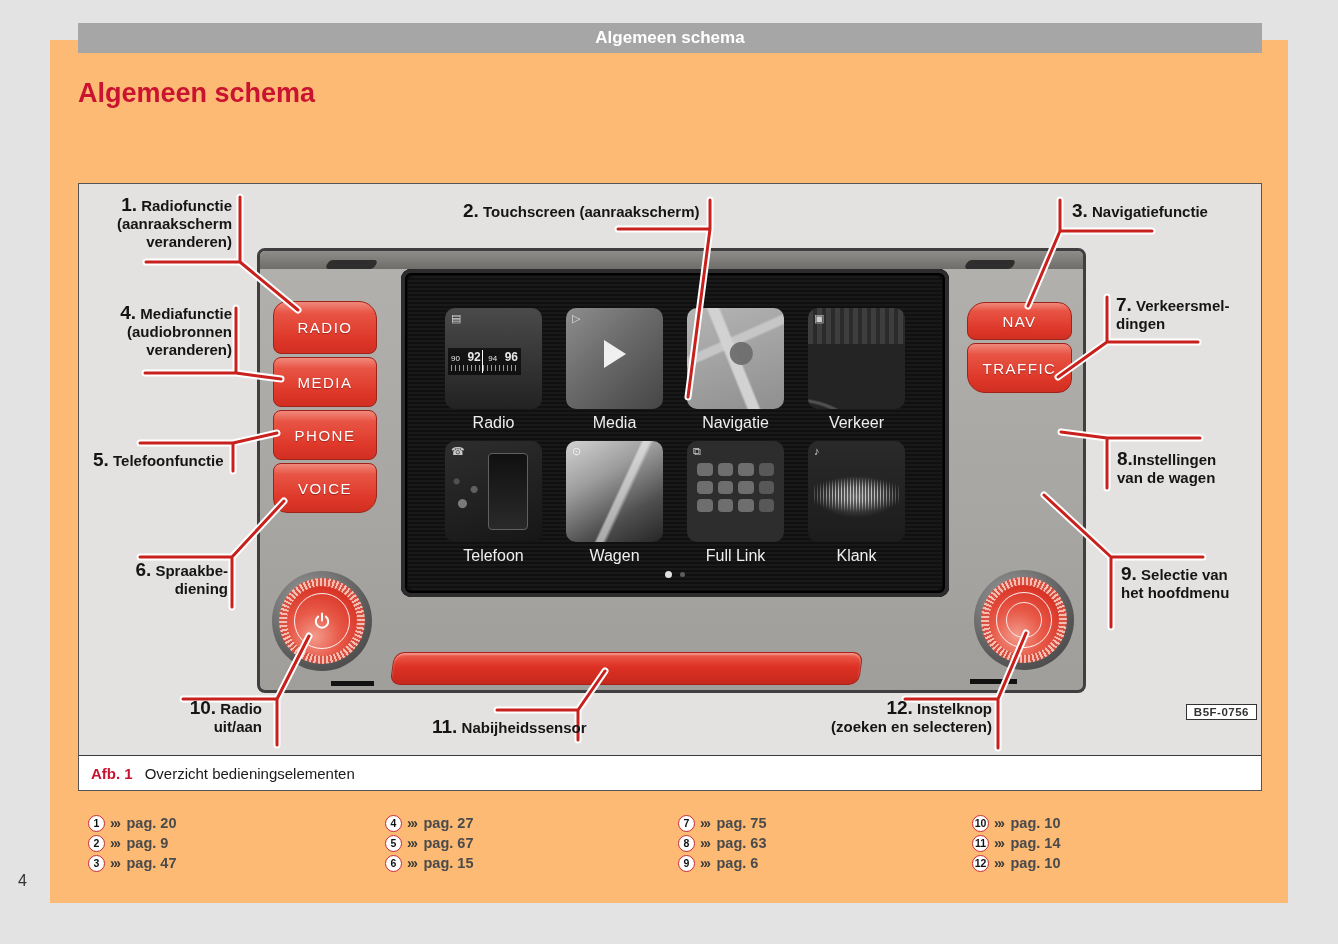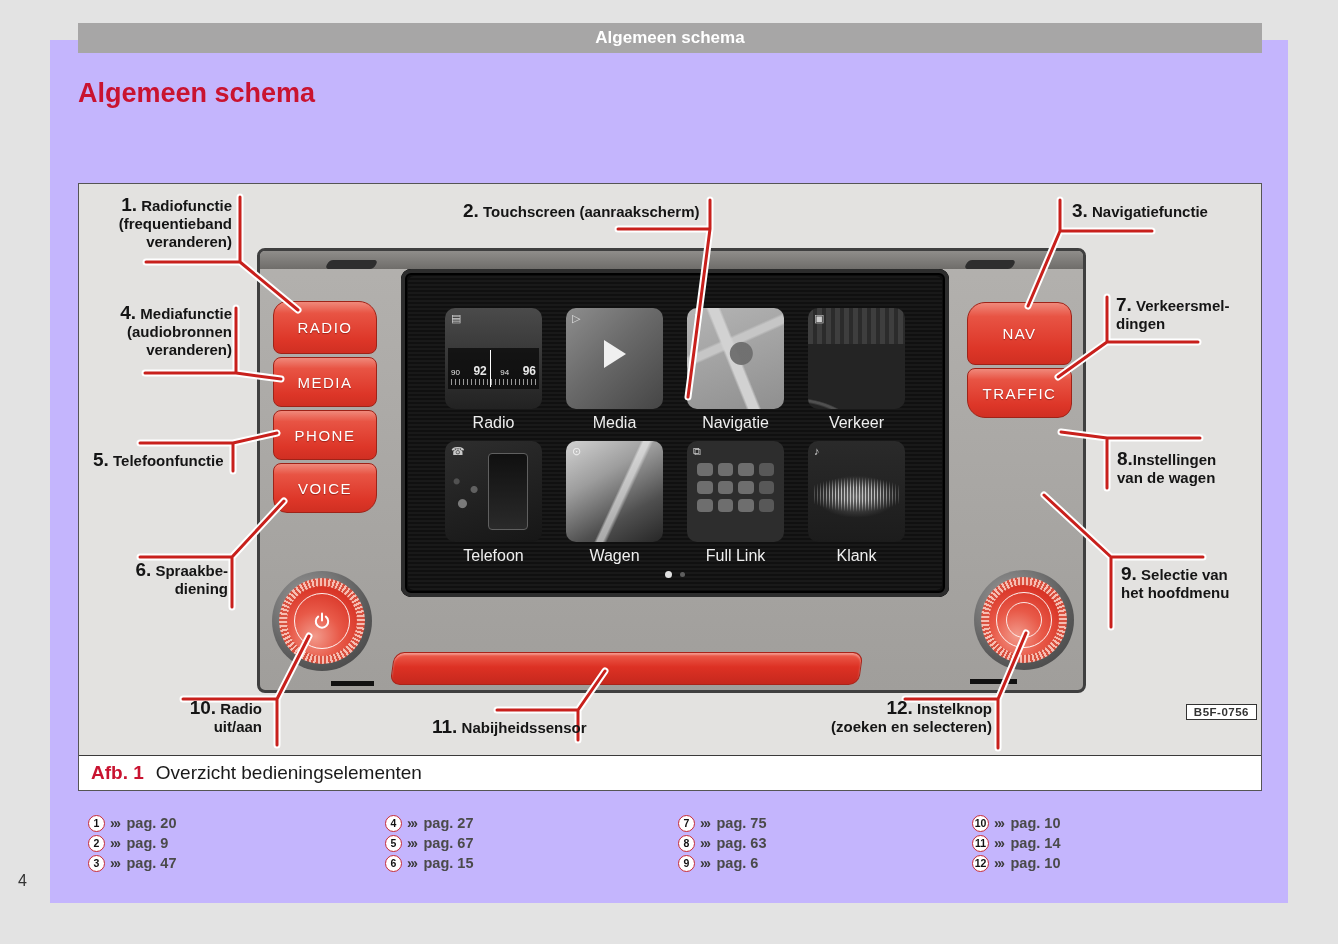--- a/index.html
+++ b/index.html
@@ -1,33 +1,33 @@
 <!DOCTYPE html>
 <html><head>
 <meta charset="utf-8">
 <style>
   html,body{margin:0;padding:0;background:#d9d9d9;}
   .stage{position:relative;width:1338px;height:944px;background:#e3e3e3;overflow:hidden;
          font-family:"Liberation Sans",sans-serif;}
-  .sheet{position:absolute;left:50px;top:40px;width:1238px;height:863px;background:#c4b5fd;}
+  .sheet{position:absolute;left:50px;top:40px;width:1238px;height:863px;background:#fdba74;}
 
   
   .running-header{position:absolute;left:28px;top:-17px;width:1184px;height:30px;background:#a7a6a6;
     color:#fff;font-weight:bold;font-size:17px;display:flex;align-items:center;justify-content:center;}
 
   .doc-title{position:absolute;left:28px;top:38px;font-size:27px;font-weight:bold;color:#c91330;margin:0;}
 
   .section-head{position:absolute;left:26px;top:97px;width:1168px;border-left:3px solid #c91330;
     border-bottom:1px solid #c91330;padding:2px 0 7px 12px;font-size:17.5px;font-weight:bold;color:#141414;}
 
   
   .figure{position:absolute;left:28px;top:143px;width:1184px;height:608px;border:1px solid #555;box-sizing:border-box;}
   .figure-panel{position:absolute;left:0;right:0;top:0;bottom:34px;background:#e3e2e0;}
   .figure-caption{position:absolute;left:0;right:0;bottom:0;height:34px;background:#fff;border-top:1px solid #3a3a3a;
-    display:flex;align-items:center;padding-left:12px;font-size:19px;color:#1a1a1a;}
+    display:flex;align-items:center;padding-left:12px;font-size:15px;color:#1a1a1a;}
   .figure-caption .cap-label{color:#c91330;font-weight:bold;margin-right:12px;}
   .figure-code{position:absolute;right:4px;bottom:36px;background:#fff;border:1px solid #333;
     font-size:11.5px;font-weight:bold;color:#333;padding:1px 7px;letter-spacing:.5px;}
 
   
   .device{position:absolute;left:178px;top:64px;width:829px;height:445px;border:3px solid #3f3f3f;box-sizing:border-box;
     border-radius:8px;background:linear-gradient(180deg,#b3b1ae,#a09e9b);}
   .device-topstrip{position:absolute;left:0;right:0;top:0;height:18px;border-radius:5px 5px 0 0;
     background:linear-gradient(180deg,#8f8d8a,#6f6d6a);}
   .slit{position:absolute;height:9px;background:#2e2e2e;border-radius:4px;transform:skewX(-28deg);}
@@ -40,21 +40,21 @@
   .screen-glass{position:absolute;inset:7px;border-radius:6px;overflow:hidden;
     background:repeating-linear-gradient(180deg,#191919 0 2px,#101010 2px 4px);}
   .tiles{position:absolute;left:0;right:0;top:32px;display:flex;flex-direction:column;gap:8px;align-items:center;}
   .tile-row{display:flex;gap:24px;}
   .tile-cell{width:97px;text-align:center;}
   .tile{position:relative;width:97px;height:101px;border-radius:10px;overflow:hidden;background:#333;}
   .tile-label{margin-top:4px;font-size:16px;color:#eeeeee;line-height:20px;}
   .tile .corner-icon{position:absolute;left:6px;top:4px;font-size:11px;color:rgba(255,255,255,.75);z-index:3;}
 
   .tile.radio{background:linear-gradient(180deg,#4a4a4a 0%,#383838 45%,#222 100%),#333;}
-  .tuner{position:absolute;left:3px;right:3px;top:40%;background:rgba(5,5,5,.72);padding:16px 3px 4px;}
+  .tuner{position:absolute;left:3px;right:21px;top:40%;background:rgba(5,5,5,.72);padding:2px 3px 4px;}
   .tuner-nums{display:flex;justify-content:space-between;align-items:baseline;color:#e8e8e8;}
   .tuner-nums .sm{font-size:8px;} .tuner-nums .lg{font-size:12px;font-weight:bold;}
   .tuner-ticks{margin-top:1px;height:6px;
     background:repeating-linear-gradient(90deg,#9a9a9a 0 1px,transparent 1px 4px);}
   .tuner-needle{position:absolute;left:46%;top:2px;bottom:2px;width:1.5px;background:#fff;}
 
   .tile.media{background:linear-gradient(135deg,#8d8d8d 0%,#6a6a6a 45%,#454545 100%);}
   .play-big{position:absolute;left:50%;top:46%;transform:translate(-50%,-50%);width:0;height:0;
     border-left:22px solid #f0f0f0;border-top:14px solid transparent;border-bottom:14px solid transparent;}
 
@@ -102,21 +102,21 @@
   
   .btn-col{position:absolute;width:104px;display:flex;flex-direction:column;gap:3px;}
   .btn-col.left{left:13px;top:50px;}
   .btn-col.right{left:707px;top:51px;width:105px;}
   .hbtn{height:50px;border-radius:8px;border:1.5px solid #9e2318;box-sizing:border-box;
     background:linear-gradient(180deg,#f0897b 0%,#e85444 22%,#dd3628 75%,#d02f22 100%);
     color:#fff;display:flex;align-items:center;justify-content:center;
     font-size:15px;letter-spacing:1.5px;text-shadow:0 1px 1px rgba(80,0,0,.45);}
   .btn-col.left .hbtn:first-child{border-radius:14px 18px 8px 8px;height:53px;}
   .btn-col.left .hbtn:last-child{border-radius:8px 8px 18px 14px;}
-  .btn-col.right .hbtn:first-child{border-radius:18px 14px 8px 8px;height:63px;}
+  .btn-col.right .hbtn:first-child{border-radius:18px 14px 8px 8px;height:38px;}
   .btn-col.right .hbtn:last-child{border-radius:8px 8px 14px 18px;}
 
   
   .knob{position:absolute;width:100px;height:100px;border-radius:50%;
     background:radial-gradient(circle at 36% 30%,#9c9c9c,#5a5a5a 62%,#3e3e3e 100%);}
   .knob.left{left:12px;top:320px;}
   .knob.right{left:714px;top:319px;}
   .knurl{position:absolute;inset:7px;border-radius:50%;
     background:repeating-conic-gradient(#d8503f 0deg 3deg,#f6bcb1 3deg 6deg);}
   .knob-face{position:absolute;inset:15px;border-radius:50%;
@@ -402,21 +402,21 @@
         <span class="refnum">12</span>
         <span class="chev">›››</span>
         <span class="refpage">pag. 10</span>
       </a>
     </div>
 
   </div>
 
   <div class="callout co1">
     <span class="n">1.</span> <span>Radiofunctie</span><br>
-    <span>(frequentieband</span><br>
+    <span>(aanraakscherm</span><br>
     <span>veranderen)</span>
   </div>
   <div class="callout co2">
     <span class="n">2.</span> <span>Touchscreen (aanraakscherm)</span>
   </div>
   <div class="callout co3">
     <span class="n">3.</span> <span>Navigatiefunctie</span>
   </div>
   <div class="callout co4">
     <span class="n">4.</span> <span>Mediafunctie</span><br>

